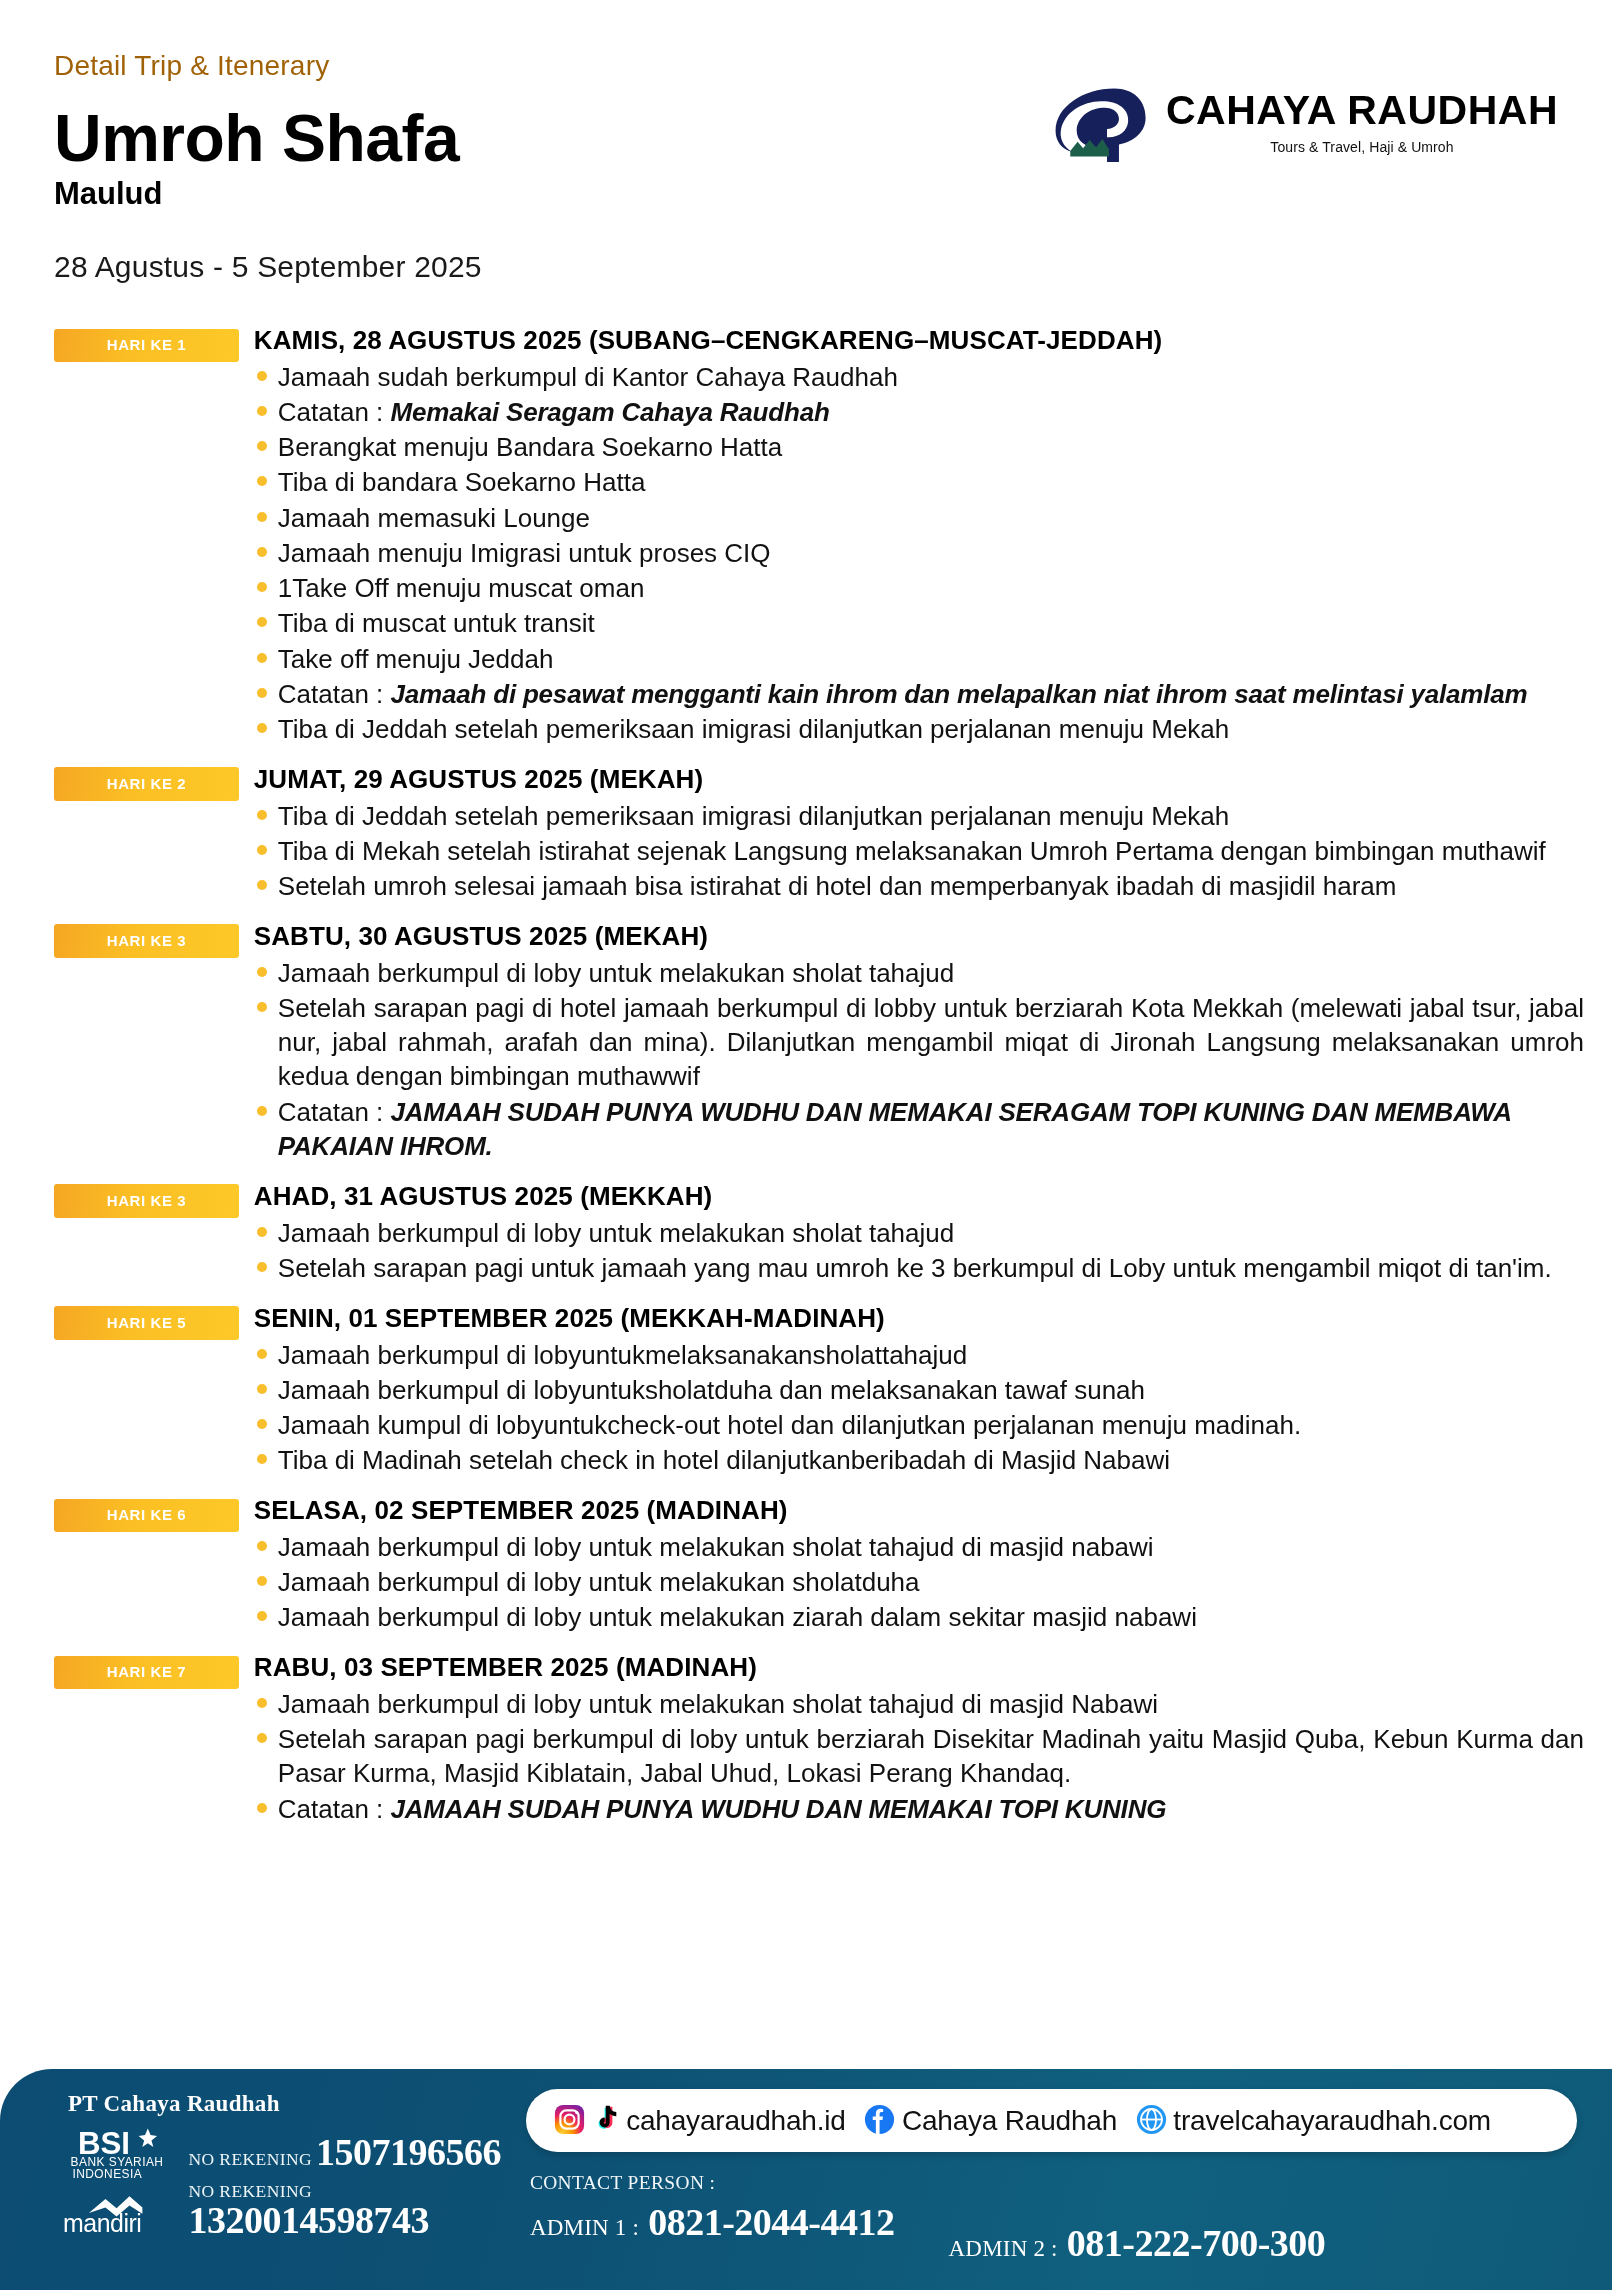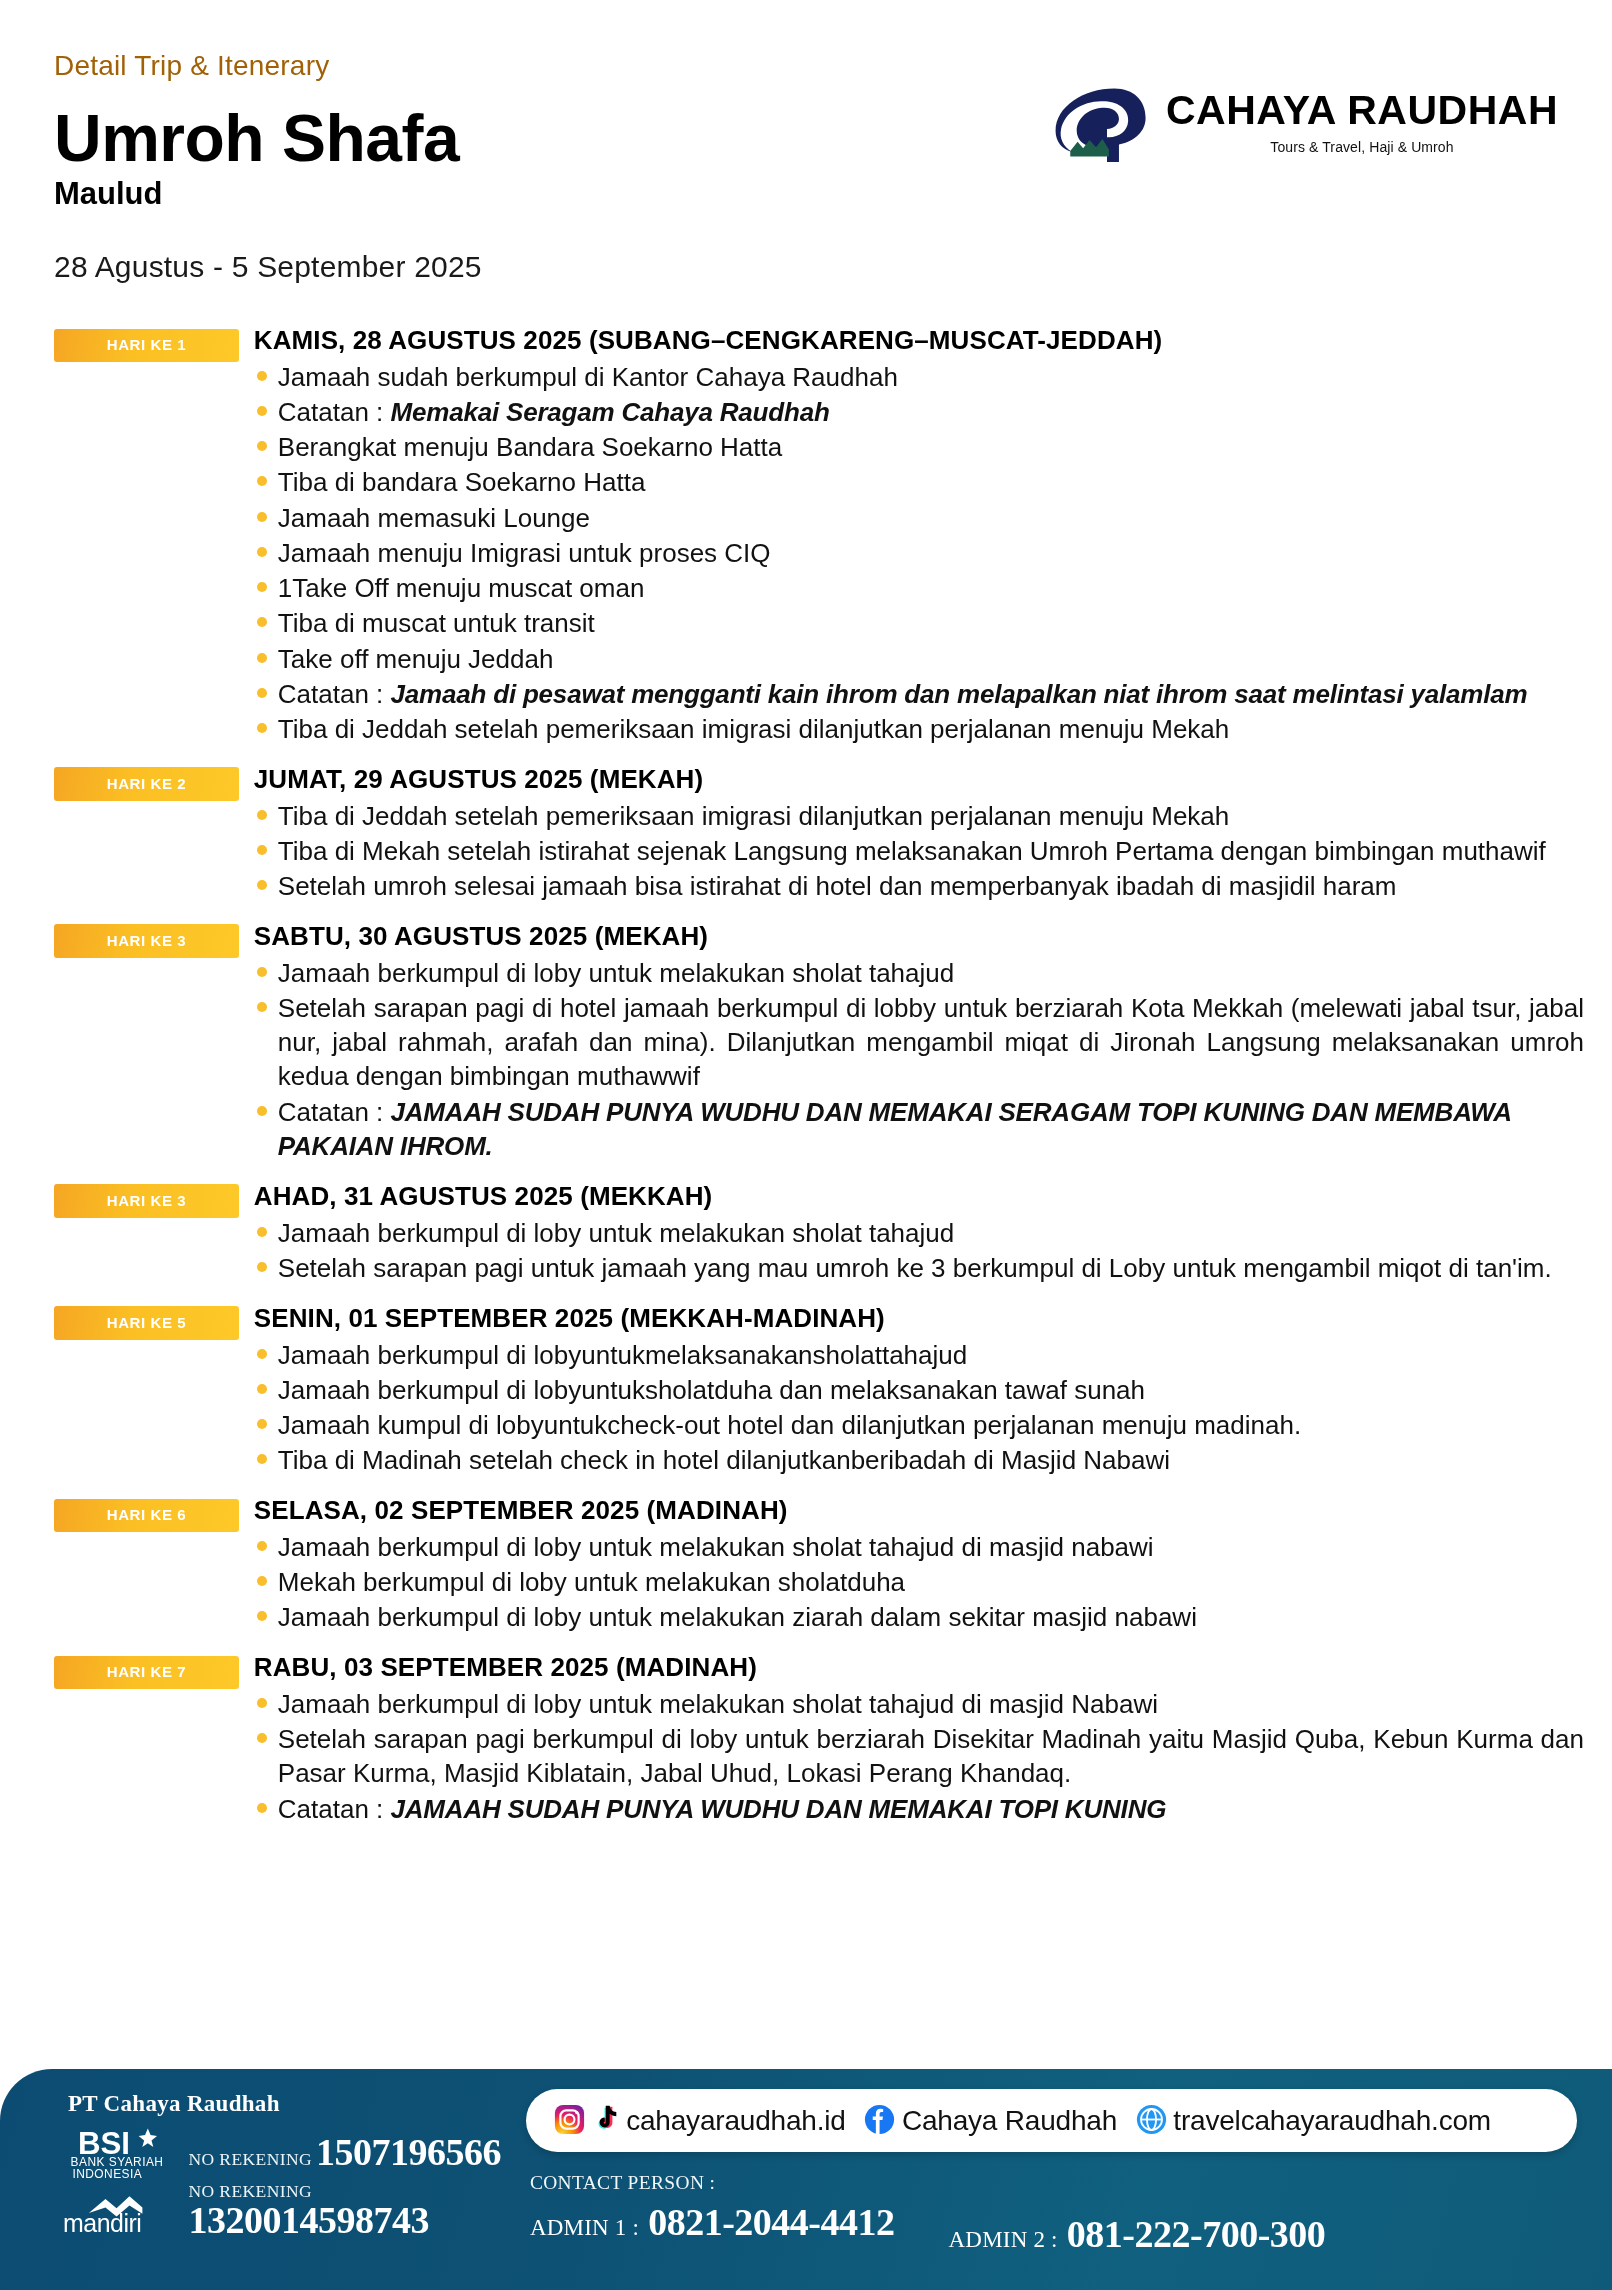--- a/index.html
+++ b/index.html
@@ -243,21 +243,21 @@
     letter-spacing: 0.2px;
     color: #ffffff;
   }
   .admin-number {
     font-family: "Liberation Serif", serif;
     font-size: 38px;
     font-weight: 700;
     letter-spacing: -0.5px;
     color: #ffffff;
   }
-  .admin2 { align-self: flex-end; position: relative; top: 12px; }
+  .admin2 { align-self: flex-end; position: relative; top: 21px; }
 </style>
 </head>
 <body>
 
 <div class="header">
   <div class="kicker">Detail Trip &amp; Itenerary</div>
   <div class="main-title">Umroh Shafa</div>
   <div class="sub-title">Maulud</div>
   <div class="date-range">28 Agustus - 5 September 2025</div>
 
@@ -360,21 +360,21 @@
       </div>
     </div>
     <div class="day-block">
       <div class="day-badge">
         <span class="badge-pill">HARI KE 6</span>
       </div>
       <div class="day-body">
         <div class="day-heading">SELASA, 02 SEPTEMBER 2025 (MADINAH)</div>
         <ul class="day-list">
           <li><span>Jamaah berkumpul di loby untuk melakukan sholat tahajud di masjid nabawi</span></li>
-          <li><span>Mekah berkumpul di loby untuk melakukan sholatduha</span></li>
+          <li><span>Jamaah berkumpul di loby untuk melakukan sholatduha</span></li>
           <li><span>Jamaah berkumpul di loby untuk melakukan ziarah dalam sekitar masjid nabawi</span></li>
         </ul>
       </div>
     </div>
     <div class="day-block">
       <div class="day-badge">
         <span class="badge-pill">HARI KE 7</span>
       </div>
       <div class="day-body">
         <div class="day-heading">RABU, 03 SEPTEMBER 2025 (MADINAH)</div>

